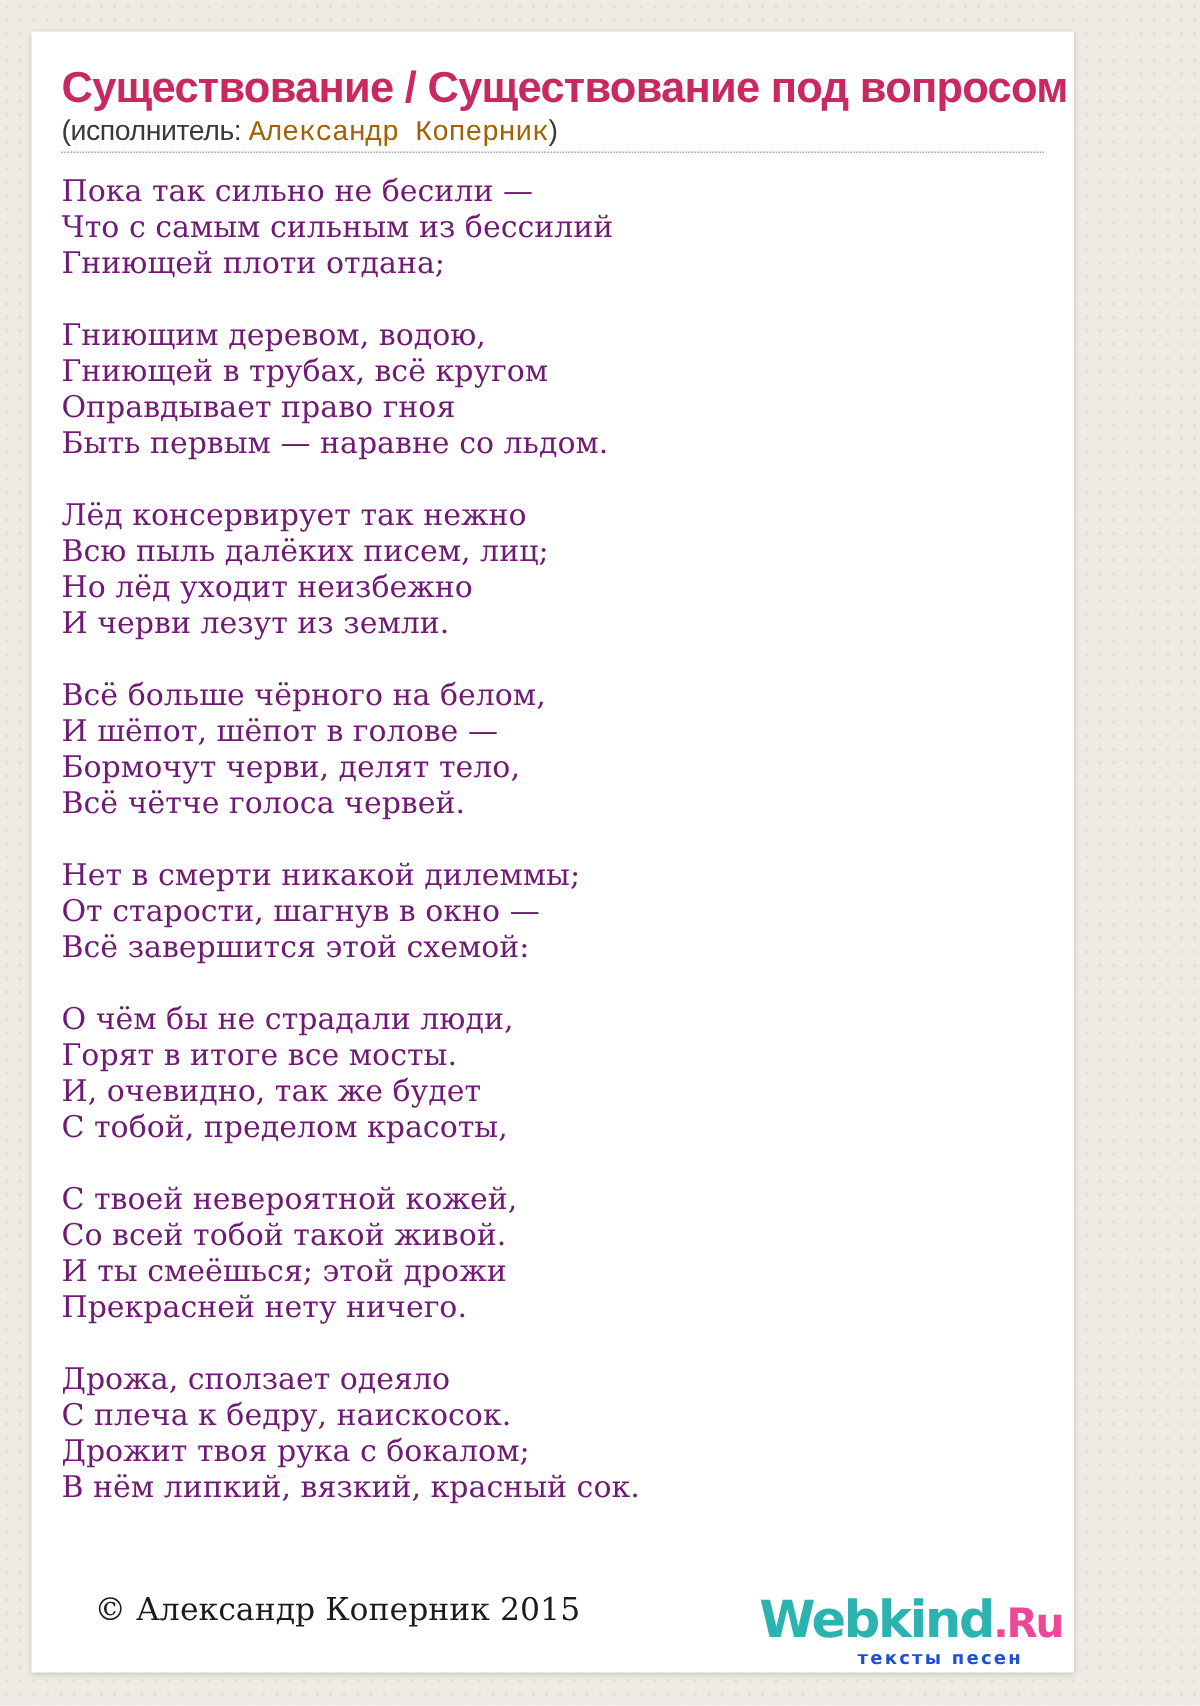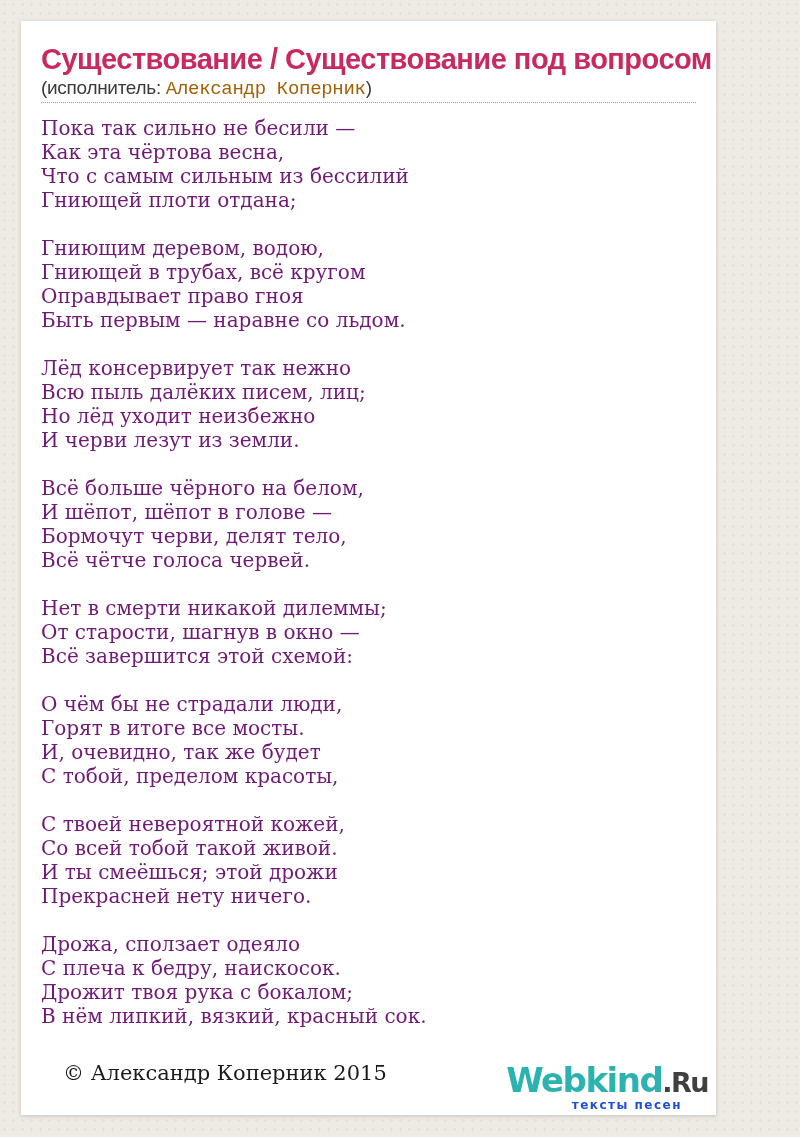--- a/index.html
+++ b/index.html
@@ -68,21 +68,21 @@
     line-height: 1;
   }
   .logo-main {
     font-family: "DejaVu Sans", sans-serif;
     font-weight: bold;
     font-size: 34px;
     letter-spacing: -1.5px;
     line-height: 30px;
   }
   .logo-web { color: #2cb3af; }
-  .logo-ru  { color: #404040; font-size: 27px; }
+  .logo-ru  { color: #ec4899; font-size: 27px; }
   .logo-tagline {
     font-family: "DejaVu Sans", sans-serif;
     font-weight: bold;
     font-size: 12px;
     letter-spacing: 1.5px;
     color: #1d4ed8;
     padding: 1px 26px 3px 0;
   }
 </style>
 </head>
@@ -90,21 +90,20 @@
 
 <div class="card">
 
   <h1 class="song-title">Существование / Существование под вопросом</h1>
 
   <div class="artist-line"><span>(исполнитель: </span><a class="artist-link">Александр Коперник</a><span>)</span></div>
 
   <div class="lyrics">
       <div class="stanza">
         <div class="lyric-line">Пока так сильно не бесили —</div>
-        <div class="lyric-line">Как эта чёртова весна,</div>
         <div class="lyric-line">Что с самым сильным из бессилий</div>
         <div class="lyric-line">Гниющей плоти отдана;</div>
       </div>
       <div class="stanza">
         <div class="lyric-line">Гниющим деревом, водою,</div>
         <div class="lyric-line">Гниющей в трубах, всё кругом</div>
         <div class="lyric-line">Оправдывает право гноя</div>
         <div class="lyric-line">Быть первым — наравне со льдом.</div>
       </div>
       <div class="stanza">

